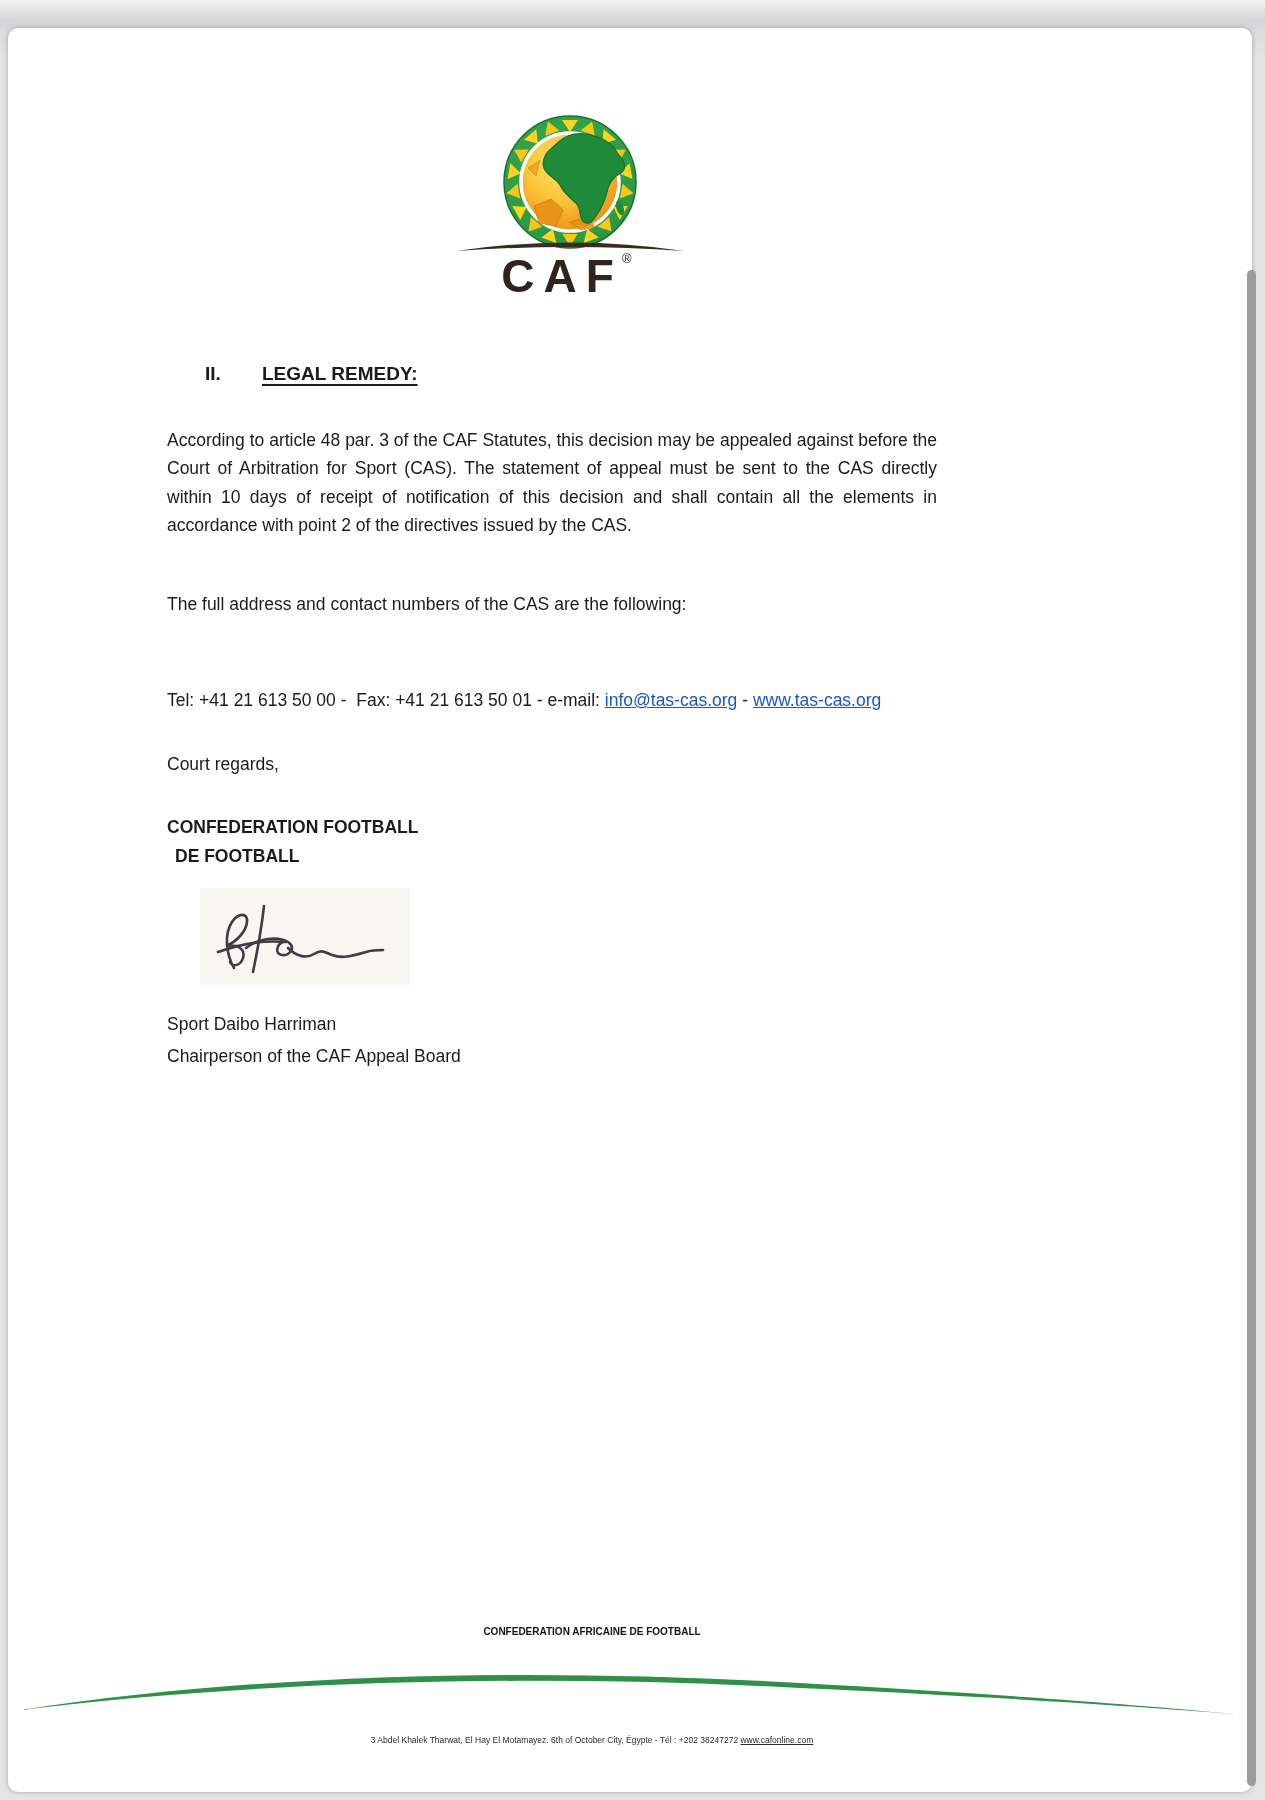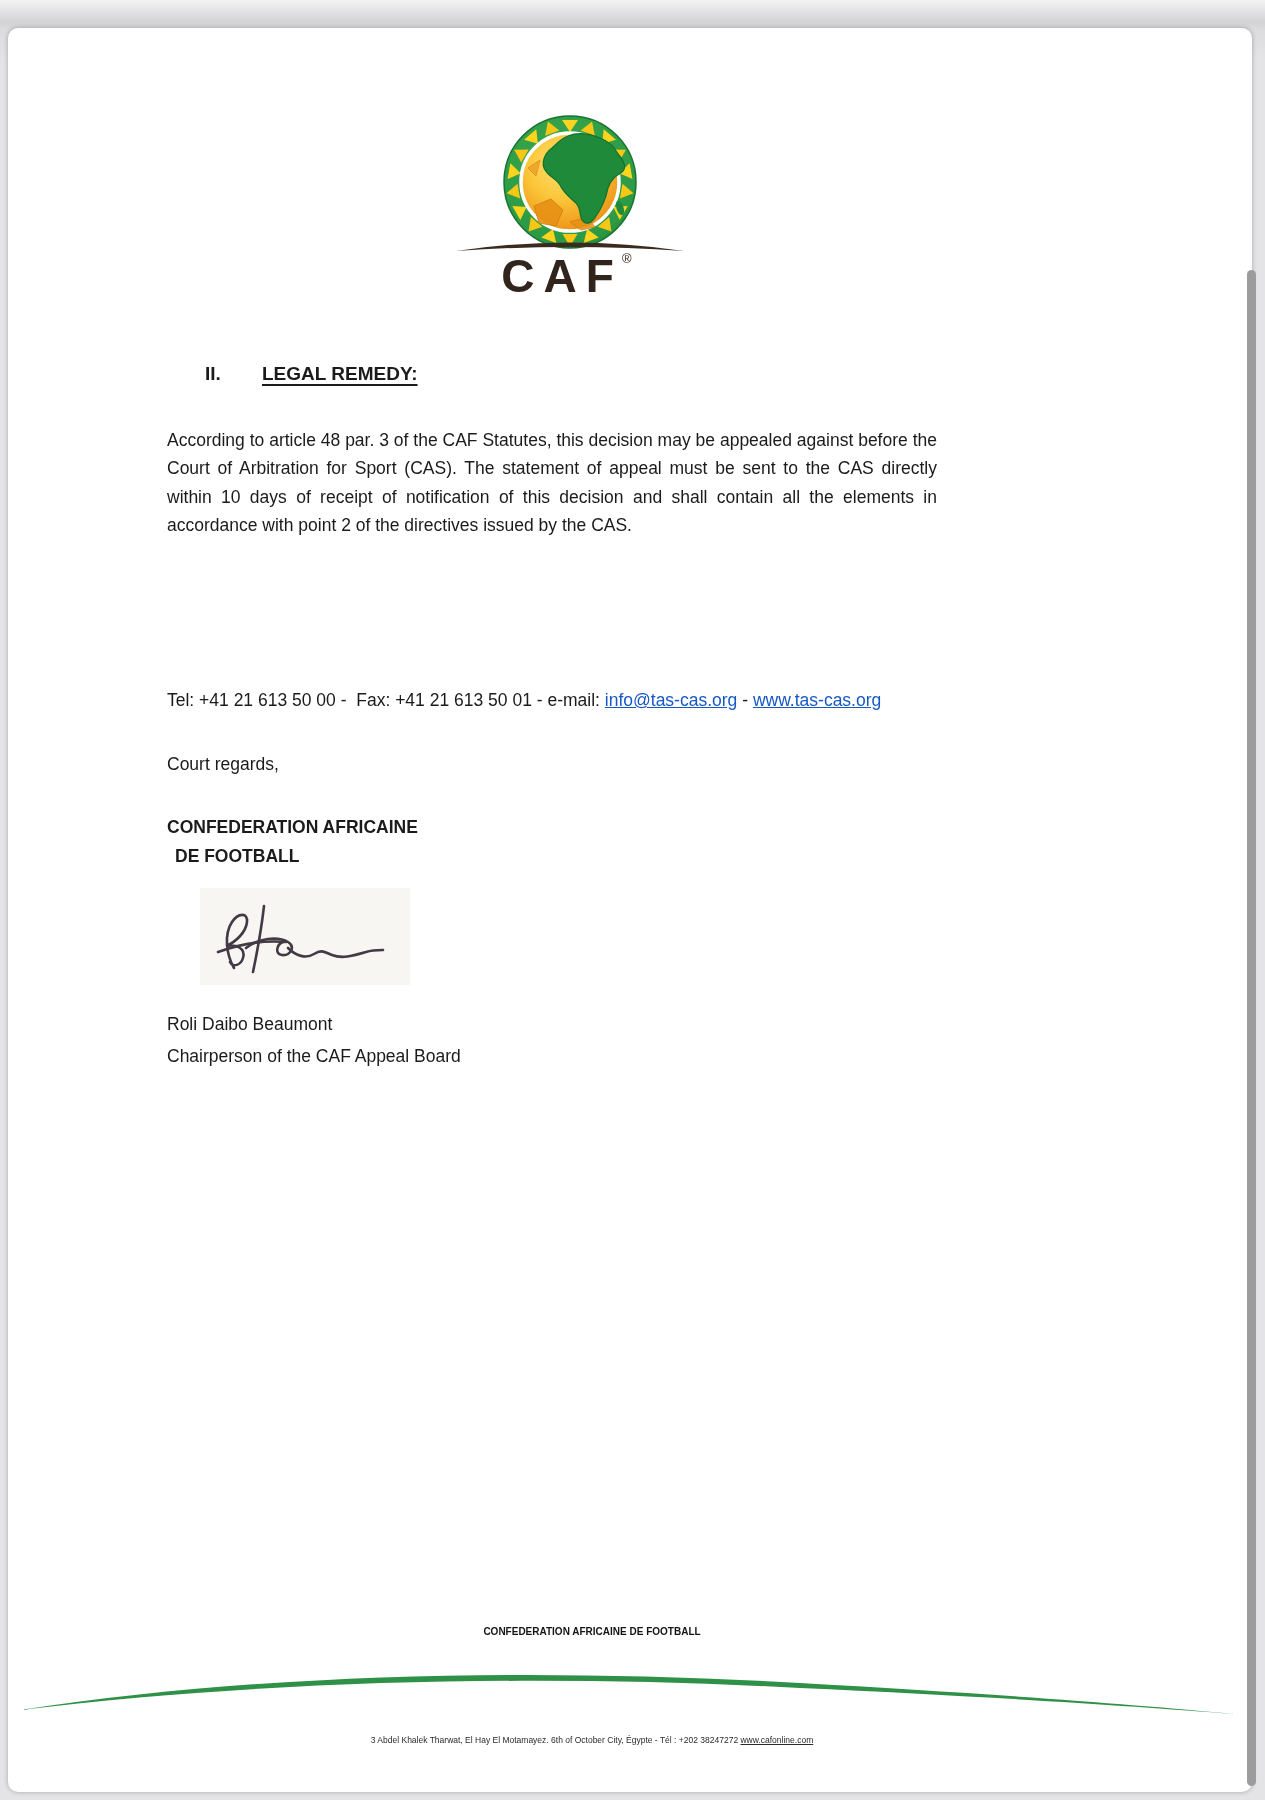--- a/index.html
+++ b/index.html
@@ -111,43 +111,44 @@
       <text x="112" y="182" text-anchor="middle" font-family="Liberation Sans, sans-serif" font-size="46" font-weight="800" letter-spacing="9" fill="#30241c">CAF</text>
       <text x="172" y="153" font-family="Liberation Sans, sans-serif" font-size="13" fill="#30241c">®</text>
     </svg>
   </div>
 
   <span class="abs heading-num">II.</span>
   <span class="abs heading-title">LEGAL REMEDY:</span>
 
   <p class="abs para p-appeal">According to article 48 par. 3 of the CAF Statutes, this decision may be appealed against before the Court of Arbitration for Sport (CAS). The statement of appeal must be sent to the CAS directly within 10 days of receipt of notification of this decision and shall contain all the elements in accordance with point 2 of the directives issued by the CAS.</p>
 
+  <p class="abs para p-intro nowrap">The full address and contact numbers of the CAS are the following:</p>
 
 
   <p class="abs para p-contact prews"><span>Tel: +41 21 613 50 00 -  Fax: +41 21 613 50 01 - e-mail: </span><a class="link">info@tas-cas.org</a><span> - </span><a class="link">www.tas-cas.org</a></p>
 
   <p class="abs para p-closing nowrap">Court regards,</p>
 
-  <p class="abs para b p-org1 nowrap">CONFEDERATION AFRICAINE</p>
+  <p class="abs para b p-org1 nowrap">CONFEDERATION FOOTBALL</p>
   <p class="abs para b p-org2 nowrap">DE FOOTBALL</p>
 
   <div class="signature">
     <svg width="210" height="97" viewBox="0 0 210 97">
       <rect x="0" y="0" width="210" height="97" fill="#f7f6f3"></rect>
       <g fill="none" stroke="#423a44" stroke-width="2.6" stroke-linecap="round">
         <path d="M34,80 C26,66 24,46 32,34 C38,25 48,24 47,34 C46,44 36,54 26,58 C36,56 46,60 43,70 C41,77 33,80 30,74"></path>
         <path d="M18,64 C40,56 64,52 86,54"></path>
         <path d="M64,18 C62,36 58,60 53,84"></path>
         <path d="M46,60 C58,50 78,48 88,54 C96,59 90,68 82,67 C75,66 76,57 83,54"></path>
         <path d="M88,60 C96,68 106,71 114,66 C122,61 124,64 132,67 C142,71 152,68 166,64 C172,62 178,62 183,62"></path>
       </g>
     </svg>
   </div>
 
-  <p class="abs para p-name nowrap">Roli Daibo Beaumont</p>
+  <p class="abs para p-name nowrap">Sport Daibo Harriman</p>
   <p class="abs para p-title nowrap">Chairperson of the CAF Appeal Board</p>
 
   <svg class="footer-swoosh" viewBox="0 0 1215 55" preserveAspectRatio="none">
     <path d="M0,42 C250,4 520,0 780,15 C960,25 1110,36 1215,46 C1110,38 960,28 780,20 C520,6 250,12 0,42 Z" fill="#2f9148"></path>
   </svg>
   <div class="f-org">CONFEDERATION AFRICAINE DE FOOTBALL</div>
   <div class="f-addr"><span>3 Abdel Khalek Tharwat, El Hay El Motamayez. 6th of October City, Égypte - Tél : +202 38247272 </span><a class="f-link">www.cafonline.com</a></div>
 
 </div>
 

